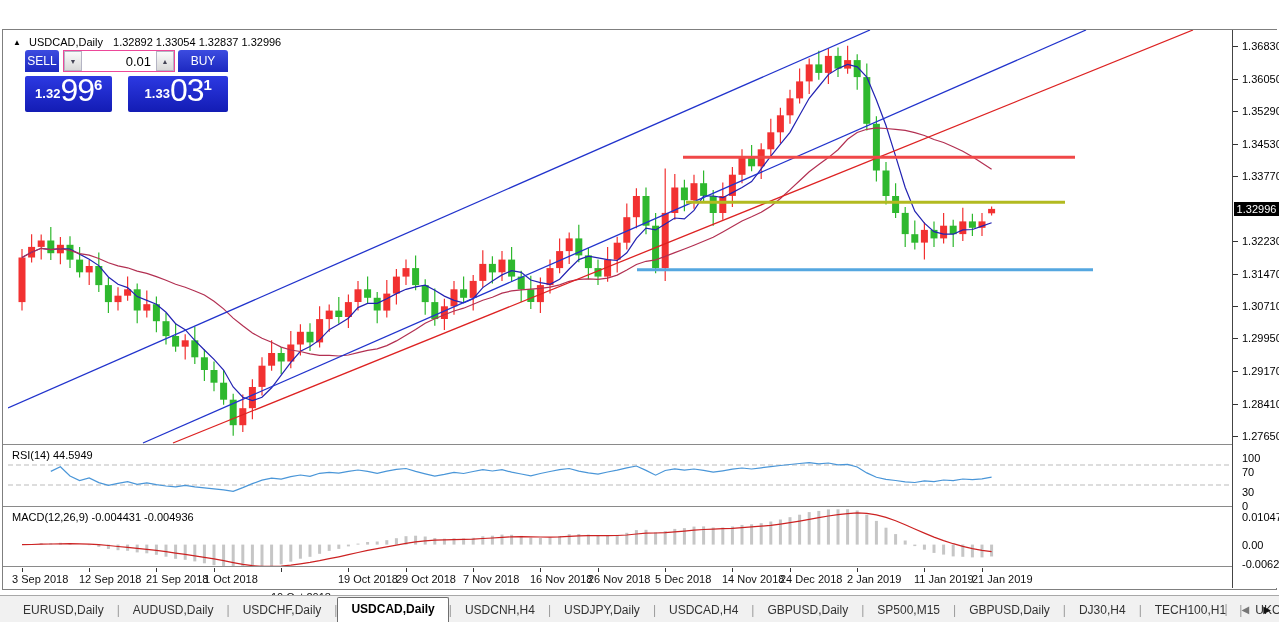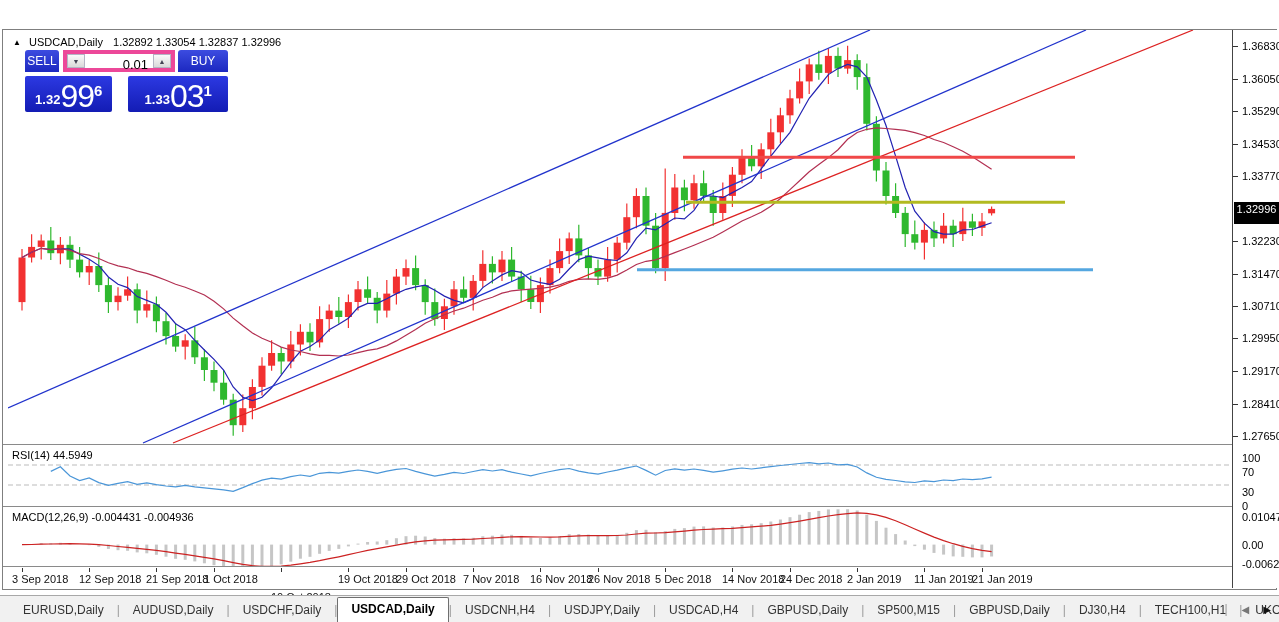--- a/index.html
+++ b/index.html
@@ -30,38 +30,38 @@
   .chart-title { position:absolute; left:13px; top:36px; font-size:11px; color:#000; }
   .chart-title .tri { font-size:8px; vertical-align:1px; margin-right:5px; }
 
   
   .trade-widget { position:absolute; left:25px; top:50px; width:203px; }
   .tw-row1 { display:flex; height:22px; }
   .btn-blue { background:linear-gradient(#3c4ce0,#1c28c0); color:#fff; font-size:12px;
               display:flex; align-items:center; justify-content:center; cursor:pointer; }
   .sell-btn { width:34px; border-radius:3px 3px 0 0; }
   .buy-btn  { width:50px; border-radius:3px 3px 0 0; margin-left:3px; }
-  .volbox { width:112px; margin-left:4px; border:4px solid #ec4899; background:#fff; display:flex; }
+  .volbox { width:112px; margin-left:4px; border:1px solid #ec4899; background:#fff; display:flex; }
   .spin { width:18px; background:linear-gradient(#fafafa,#d9d9d9); border:1px solid #b4b4c4;
           font-size:7px; color:#445; display:flex; align-items:center; justify-content:center; cursor:pointer; }
   .vol-val { flex:1; font-size:13px; color:#000; text-align:right; padding:3px 5px 0 0; }
   .tw-row2 { display:flex; margin-top:4px; height:36px; }
   .bigbox { background:linear-gradient(#2c39e2,#131cb4); color:#fff; display:flex;
-            align-items:flex-end; justify-content:center; padding-bottom:1px; cursor:pointer; border-radius:2px; }
+            align-items:flex-end; justify-content:center; padding-bottom:7px; cursor:pointer; border-radius:2px; }
   .bb-sell { width:93px; }
   .bb-buy  { width:106px; margin-left:16px; }
   .bp-small { font-size:13px; font-weight:bold; margin-bottom:4px; }
   .bp-big   { font-size:32px; font-weight:normal; line-height:30px; letter-spacing:-1px; }
   .bp-sup   { font-size:15px; font-weight:bold; position:relative; top:-12px; }
 
   
   .price-axis { position:absolute; left:1233px; top:30px; width:46px; height:558px; background:#fff; }
   .ptick { position:absolute; left:0; width:5px; height:1px; background:#333; }
   .plabel { position:absolute; left:9px; font-size:11px; color:#000; }
-  .ptag { position:absolute; left:1px; width:45px; height:22px; background:#000; color:#fff;
+  .ptag { position:absolute; left:1px; width:45px; height:14px; background:#000; color:#fff;
           font-size:11px; text-align:center; line-height:14px; }
 
   
   .date-axis { position:absolute; left:8px; top:568px; width:1224px; height:20px; background:#fff; }
   .dtick { position:absolute; top:0; width:1px; height:4px; background:#333; }
   .dlabel { position:absolute; top:5px; font-size:11px; color:#111; white-space:nowrap; }
 
   
   .tabbar { position:absolute; left:0; top:595px; width:1279px; height:27px;
             background:#f1f1f1; border-top:1px solid #a8a8a8; display:flex; align-items:flex-end; }

